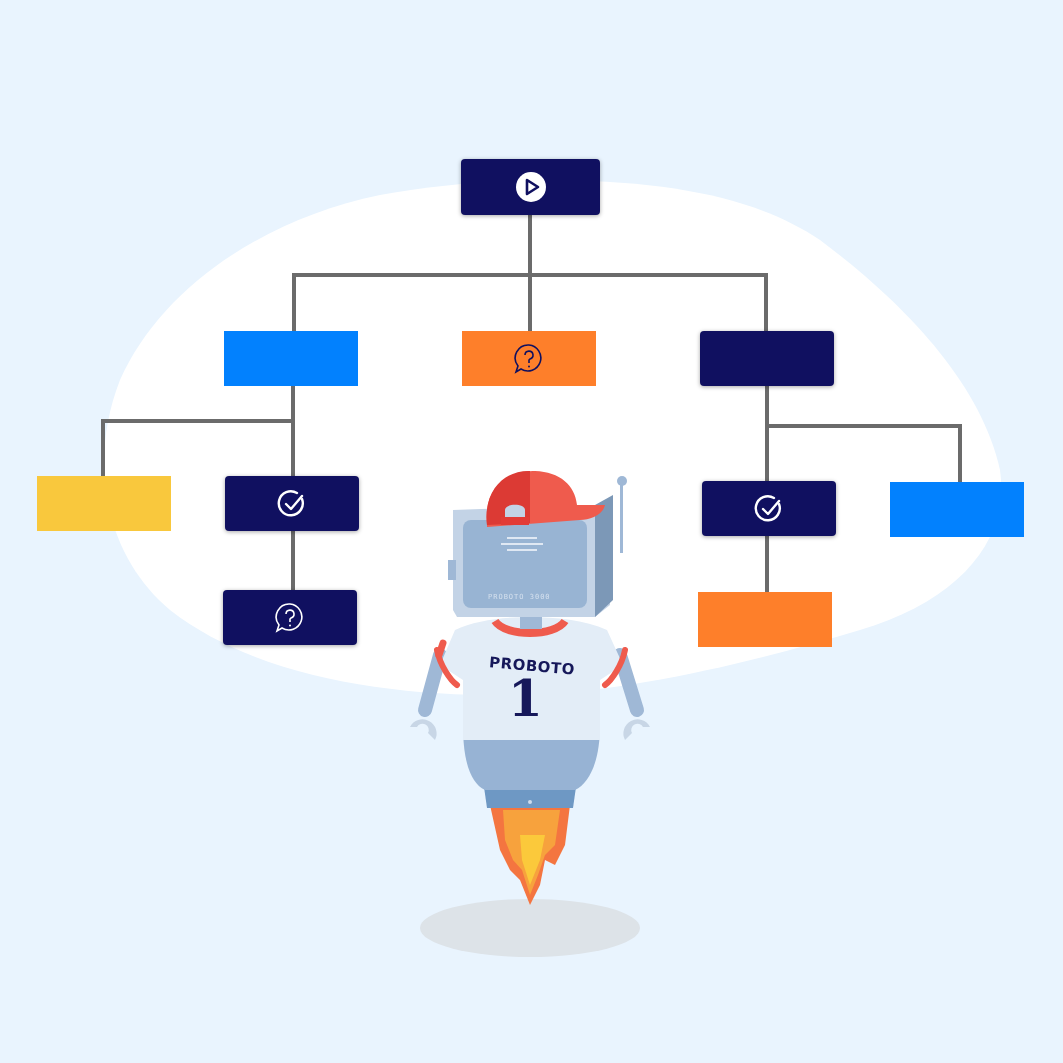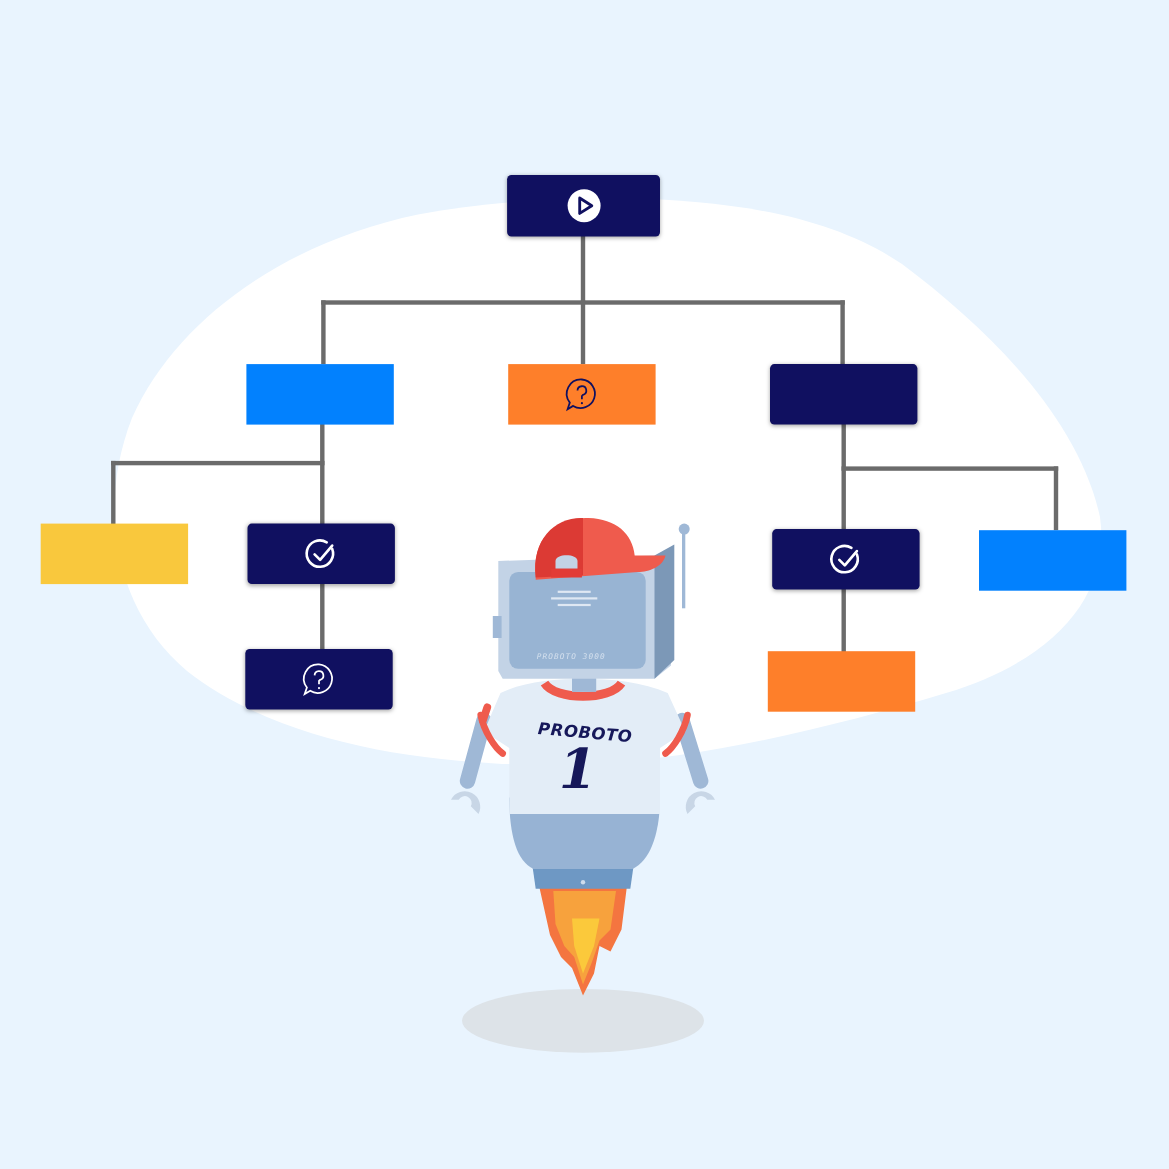--- a/index.html
+++ b/index.html
@@ -83,21 +83,21 @@
         <path d="M27 12 A12 12 0 1 1 22 6" fill="none" stroke="#fff" stroke-width="2.4" stroke-linecap="round"></path>
         <path d="M11 17 L16 22 L27 9" fill="none" stroke="#fff" stroke-width="2.4" stroke-linecap="round" stroke-linejoin="round"></path>
       </svg>
   </span>
 </div>
 
 <div class="node" style="left:890px;top:482px;width:134px;height:55px;background:#0281fe;"></div>
 
 <div class="node" style="left:698px;top:592px;width:134px;height:55px;background:#fe7f2a;"></div>
 
-<div class="abs" style="left:395px;top:465px;width:280px;height:500px;font-style:italic;">
+<div class="abs" style="left:395px;top:465px;width:280px;height:500px;">
   <svg width="280" height="500" viewBox="0 0 280 500">
 
     <ellipse cx="135" cy="463" rx="110" ry="29" fill="#dde3e8"></ellipse>
 
     <path d="M95 340 L175 340 L170 380 L160 400 L150 395 L145 420 L135 440 L125 415 L115 405 L105 385 Z" fill="#f47540"></path>
     <path d="M108 345 L165 345 L160 380 L150 390 L143 410 L135 430 L127 405 L118 395 L110 375 Z" fill="#f7a23d"></path>
     <path d="M125 370 L150 370 L145 395 L135 420 L127 395 Z" fill="#fbc93b"></path>
 
     <path d="M88 315 L182 315 L178 343 L92 343 Z" fill="#6e98c4"></path>
     <circle cx="135" cy="337" r="2" fill="#cfdcec"></circle>

